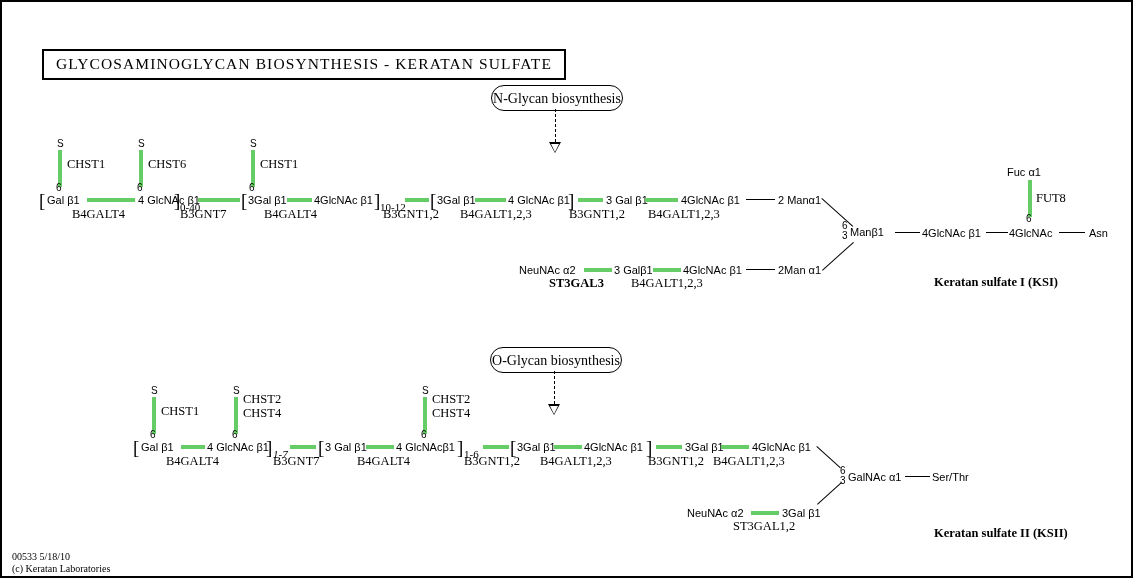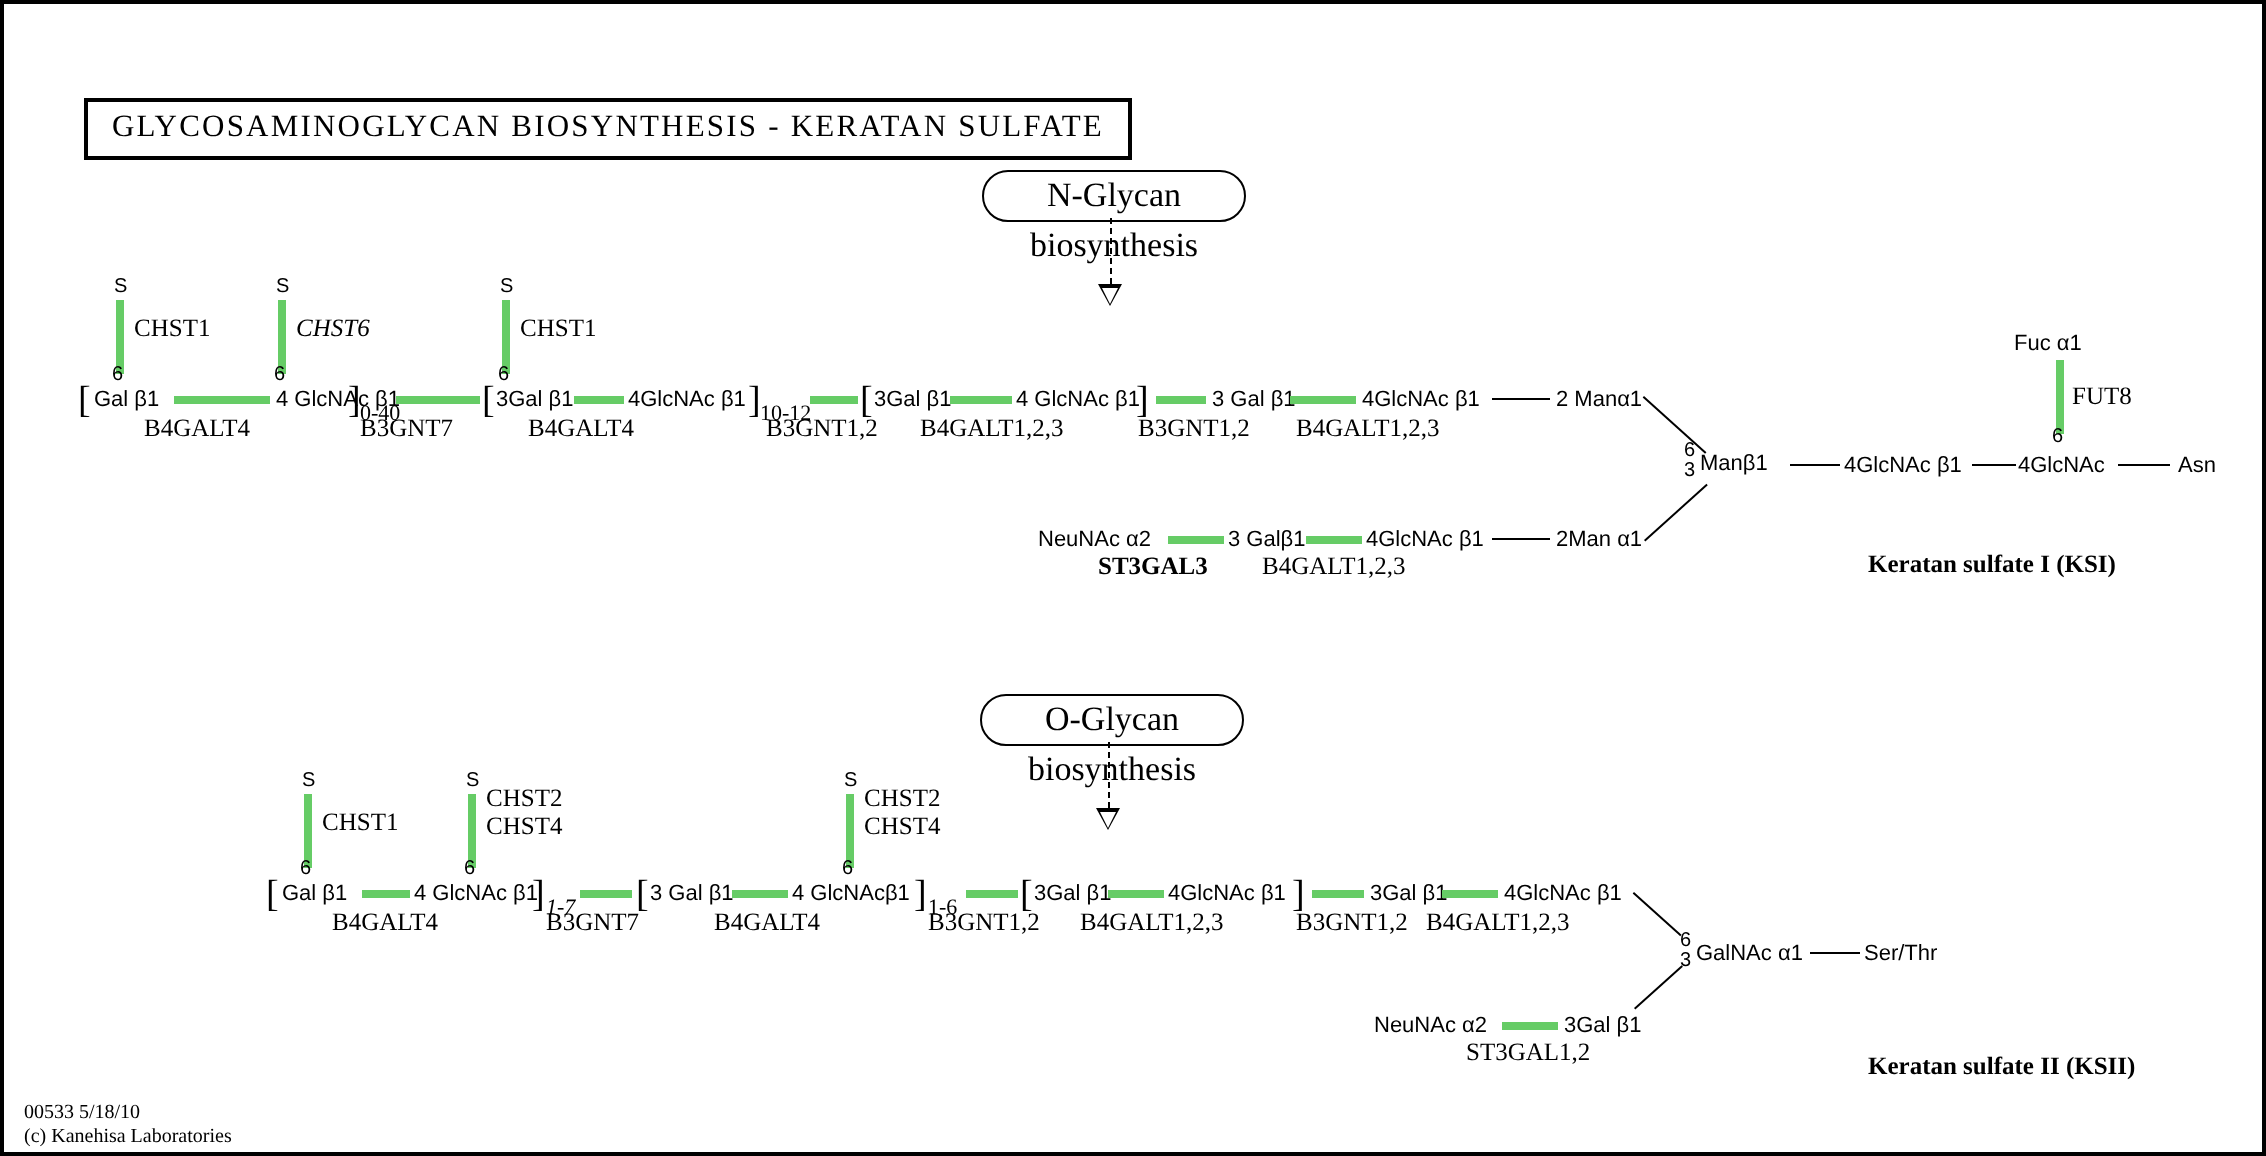--- a/index.html
+++ b/index.html
@@ -7,21 +7,21 @@
   #page{position:relative;width:1133px;height:578px;background:#fff;
         border:2px solid #000;box-sizing:border-box;overflow:hidden;}
 
   .ttl-box{position:absolute;left:40px;top:47px;border:2px solid #000;
            padding:4px 12px 5px 12px;background:#fff;}
   .ttl-box span{font-family:"Liberation Serif",serif;font-size:15.5px;
                 letter-spacing:1.1px;color:#000;white-space:nowrap;}
 
   .map-box{position:absolute;border:1.4px solid #000;border-radius:14px;
            background:#fff;height:24px;line-height:24px;text-align:center;}
-  .map-box span{font-family:"Liberation Serif",serif;font-size:17px;color:#000;}
+  .map-box span{font-family:"Liberation Serif",serif;font-size:14px;color:#000;}
 
   .dash{position:absolute;border-left:1.3px dashed #000;}
   .arrow-wrap{position:absolute;}
   .ah-out{position:absolute;width:0;height:0;border-left:6px solid transparent;
           border-right:6px solid transparent;border-top:11px solid #000;}
   .ah-in{position:absolute;left:1.5px;top:-11px;width:0;height:0;
          border-left:4.5px solid transparent;border-right:4.5px solid transparent;
          border-top:8px solid #fff;}
 
   .sugar{position:absolute;font-family:"Liberation Sans",sans-serif;font-size:11px;
@@ -72,21 +72,21 @@
     <div class="ah-in" style="left:1.5px;top:1.5px;border-top:8px solid #fff;"></div>
   </div>
 
   <div class="sch" style="left:55px;top:136px;">S</div>
   <div class="gvert" style="left:56px;top:148px;height:37px;"></div>
   <div class="enz" style="left:65px;top:155px;">CHST1</div>
   <div class="num" style="left:54px;top:180px;">6</div>
 
   <div class="sch" style="left:136px;top:136px;">S</div>
   <div class="gvert" style="left:137px;top:148px;height:37px;"></div>
-  <div class="enz" style="left:146px;top:155px;font-style:italic;">CHST6</div>
+  <div class="enz" style="left:146px;top:155px;">CHST6</div>
   <div class="num" style="left:135px;top:180px;">6</div>
 
   <div class="sch" style="left:248px;top:136px;">S</div>
   <div class="gvert" style="left:249px;top:148px;height:37px;"></div>
   <div class="enz" style="left:258px;top:155px;">CHST1</div>
   <div class="num" style="left:247px;top:180px;">6</div>
 
   <div class="brk" style="left:37px;top:189px;">[</div>
   <div class="sugar" style="left:45px;top:192px;">Gal β1</div>
   <div class="glink" style="left:85px;top:196px;width:48px;"></div>
@@ -222,15 +222,15 @@
   <div class="sugar" style="left:930px;top:469px;">Ser/Thr</div>
 
   <div class="sugar" style="left:685px;top:505px;">NeuNAc α2</div>
   <div class="glink" style="left:749px;top:509px;width:28px;"></div>
   <div class="enz" style="left:731px;top:517px;">ST3GAL1,2</div>
   <div class="sugar" style="left:780px;top:505px;">3Gal β1</div>
 
   <div class="ksname" style="left:932px;top:524px;">Keratan sulfate II (KSII)</div>
 
   <div class="foot" style="left:10px;top:549px;">00533 5/18/10</div>
-  <div class="foot" style="left:10px;top:561px;">(c) Kanehisa Laboratories</div>
+  <div class="foot" style="left:10px;top:561px;">(c) Keratan Laboratories</div>
 
 </div>
 
 </body></html>

